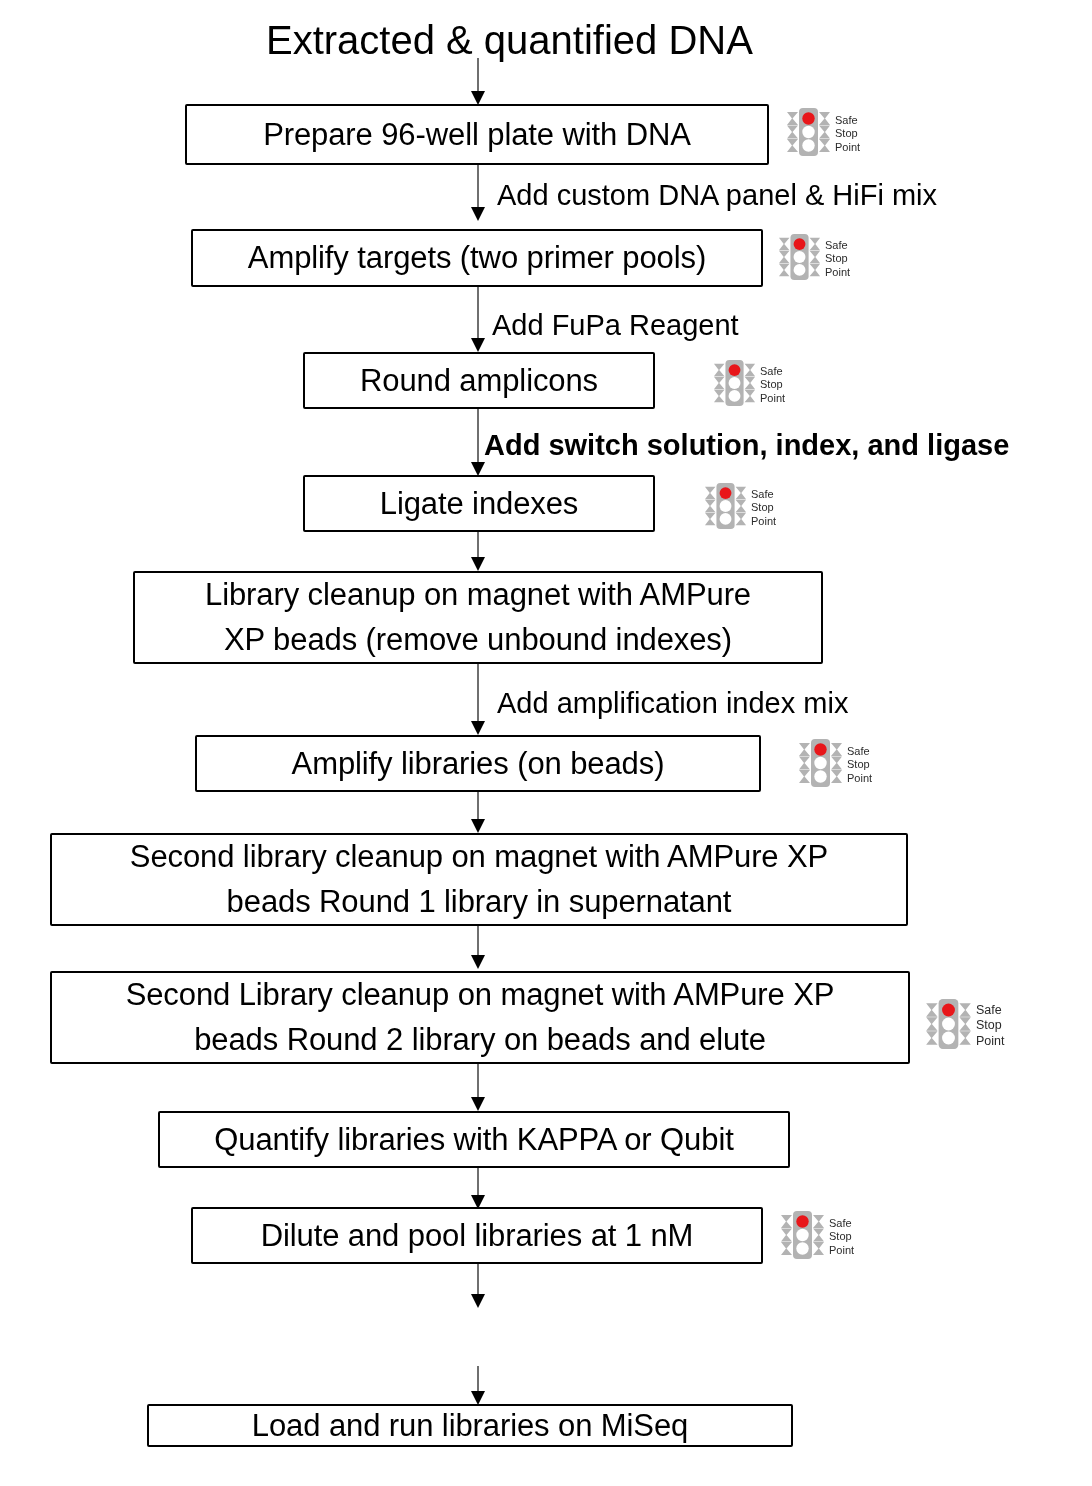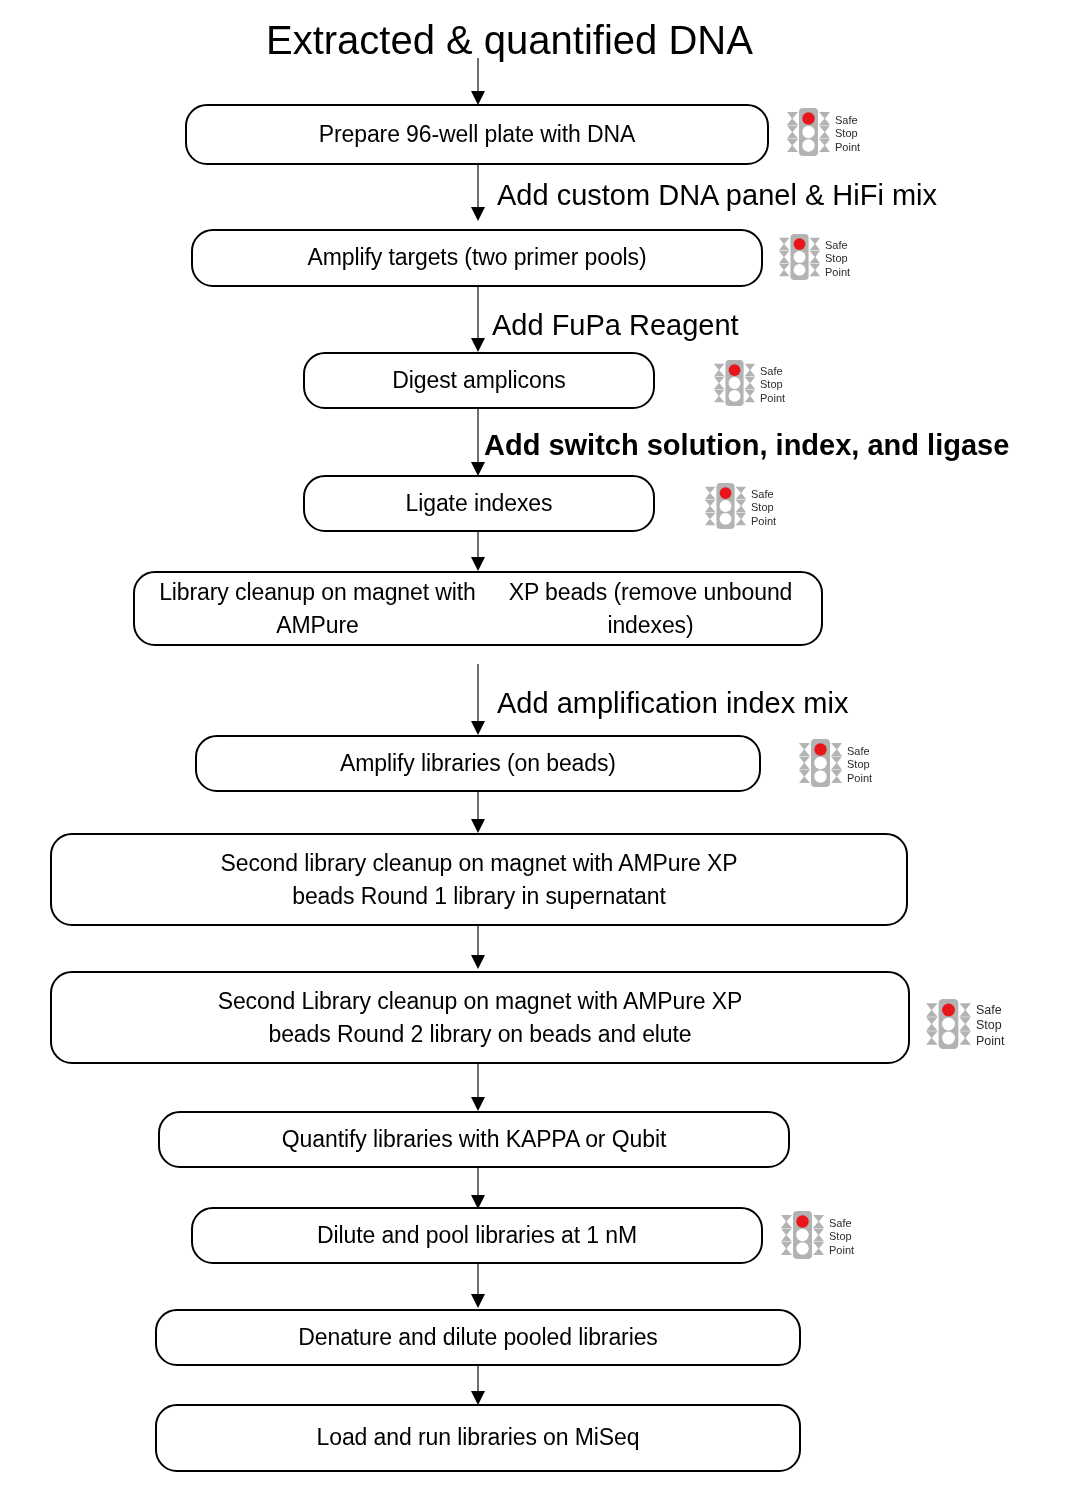--- a/index.html
+++ b/index.html
@@ -17,27 +17,27 @@
     height: 1486px;
     background: #ffffff;
     overflow: hidden;
   }
 
   
   .node {
     position: absolute;
     box-sizing: border-box;
     border: 2.5px solid #000000;
-    border-radius: 22px;
+    border-radius: 2px;
     background: #ffffff;
     display: flex;
     align-items: center;
     justify-content: center;
     text-align: center;
-    font-size: 23px;
+    font-size: 31px;
     line-height: 1.28;
     letter-spacing: -0.1px;
     color: #000000;
     padding: 0 10px;
   }
   .node.two-line {
     line-height: 1.42;
   }
 
   
@@ -157,21 +157,21 @@
   </div>
 
   <div class="arrow" style="left:466px; top:287px;">
     <svg width="24" height="66" viewBox="0 0 24 66" xmlns="http://www.w3.org/2000/svg">
       <line x1="12" y1="0" x2="12" y2="55" stroke="#6f6f6f" stroke-width="2"></line>
       <polygon points="5,51 19,51 12,65" fill="#000000"></polygon>
     </svg>
   </div>
   <div class="flow-label" style="left:492px; top:310px;">Add FuPa Reagent</div>
 
-  <div class="node" style="left:303px; top:352px; width:352px; height:57px;">Digest amplicons</div>
+  <div class="node" style="left:303px; top:352px; width:352px; height:57px;">Round amplicons</div>
 
   <div class="ssp" style="left:713px; top:358px;">
     <span class="glyph">
       <svg width="44" height="50" viewBox="0 0 46 52" xmlns="http://www.w3.org/2000/svg">
         <g fill="#b3b3b3">
           <polygon points="1,6 12,6 6.5,12.5 12,19 1,19 6,12.5"></polygon>
           <polygon points="1,19.5 12,19.5 6.5,26 12,32.5 1,32.5 6,26"></polygon>
           <polygon points="1,33 12,33 6.5,39.5 12,46 1,46 6,39.5"></polygon>
           <polygon points="33,6 44,6 39,12.5 44,19 33,19 38.5,12.5"></polygon>
           <polygon points="33,19.5 44,19.5 39,26 44,32.5 33,32.5 38.5,26"></polygon>
@@ -224,21 +224,21 @@
     </span>
   </div>
 
   <div class="arrow" style="left:466px; top:532px;">
     <svg width="24" height="40" viewBox="0 0 24 40" xmlns="http://www.w3.org/2000/svg">
       <line x1="12" y1="0" x2="12" y2="29" stroke="#6f6f6f" stroke-width="2"></line>
       <polygon points="5,25 19,25 12,39" fill="#000000"></polygon>
     </svg>
   </div>
 
-  <div class="node two-line" style="left:133px; top:571px; width:690px; height:75px; flex-direction:row;">
+  <div class="node two-line" style="left:133px; top:571px; width:690px; height:93px; flex-direction:column;">
     <span>Library cleanup on magnet with AMPure</span>
     <span>XP beads (remove unbound indexes)</span>
   </div>
 
   <div class="arrow" style="left:466px; top:664px;">
     <svg width="24" height="72" viewBox="0 0 24 72" xmlns="http://www.w3.org/2000/svg">
       <line x1="12" y1="0" x2="12" y2="61" stroke="#6f6f6f" stroke-width="2"></line>
       <polygon points="5,57 19,57 12,71" fill="#000000"></polygon>
     </svg>
   </div>
@@ -360,24 +360,23 @@
     </span>
   </div>
 
   <div class="arrow" style="left:466px; top:1264px;">
     <svg width="24" height="45" viewBox="0 0 24 45" xmlns="http://www.w3.org/2000/svg">
       <line x1="12" y1="0" x2="12" y2="34" stroke="#6f6f6f" stroke-width="2"></line>
       <polygon points="5,30 19,30 12,44" fill="#000000"></polygon>
     </svg>
   </div>
 
-  <div class="node" style="left:155px; top:1309px; width:646px; height:57px;">Denature and dilute pooled libraries</div>
 
   <div class="arrow" style="left:466px; top:1366px;">
     <svg width="24" height="40" viewBox="0 0 24 40" xmlns="http://www.w3.org/2000/svg">
       <line x1="12" y1="0" x2="12" y2="29" stroke="#6f6f6f" stroke-width="2"></line>
       <polygon points="5,25 19,25 12,39" fill="#000000"></polygon>
     </svg>
   </div>
 
-  <div class="node" style="left:155px; top:1404px; width:646px; height:68px;">Load and run libraries on MiSeq</div>
+  <div class="node" style="left:147px; top:1404px; width:646px; height:43px;">Load and run libraries on MiSeq</div>
 
 </div>
 
 </body></html>

